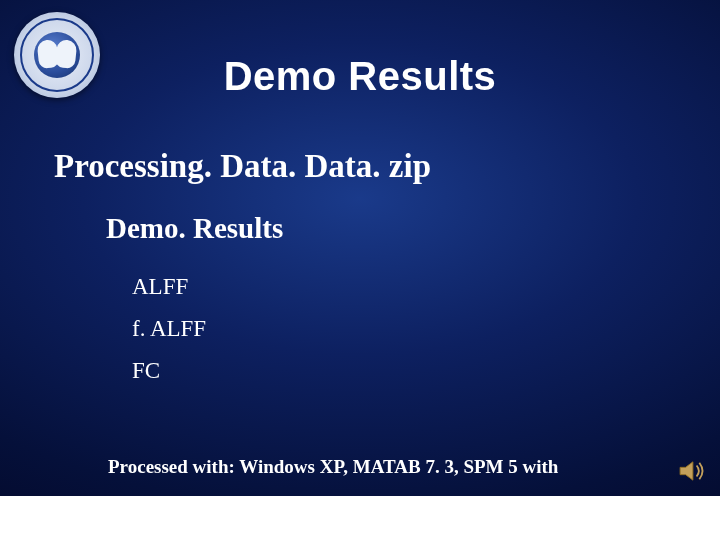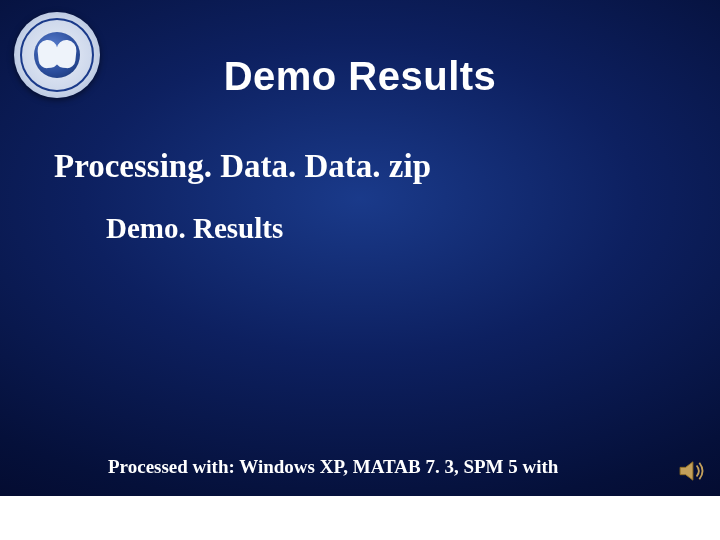--- a/index.html
+++ b/index.html
@@ -129,20 +129,23 @@
       </div>
   </div>
 
   <div class="title">Demo Results</div>
 
   <div class="l1">Processing. Data. Data. zip</div>
 
   <div class="l2">Demo. Results</div>
 
   <div class="items">
+    <div>ALFF</div>
+    <div>f. ALFF</div>
+    <div>FC</div>
   </div>
 
   <div class="footer">
     <div>Processed with: Windows XP, MATAB 7. 3, SPM 5 with</div>
   </div>
 
   <svg class="speaker" viewBox="0 0 30 24">
     <path d="M2 8 L8 8 L16 2 L16 22 L8 16 L2 16 Z" fill="#d8b060" stroke="#a07820" stroke-width="1"></path>
     <path d="M20 6 Q25 12 20 18" fill="none" stroke="#d8b060" stroke-width="2"></path>
     <path d="M23 3 Q30 12 23 21" fill="none" stroke="#d8b060" stroke-width="2"></path>

